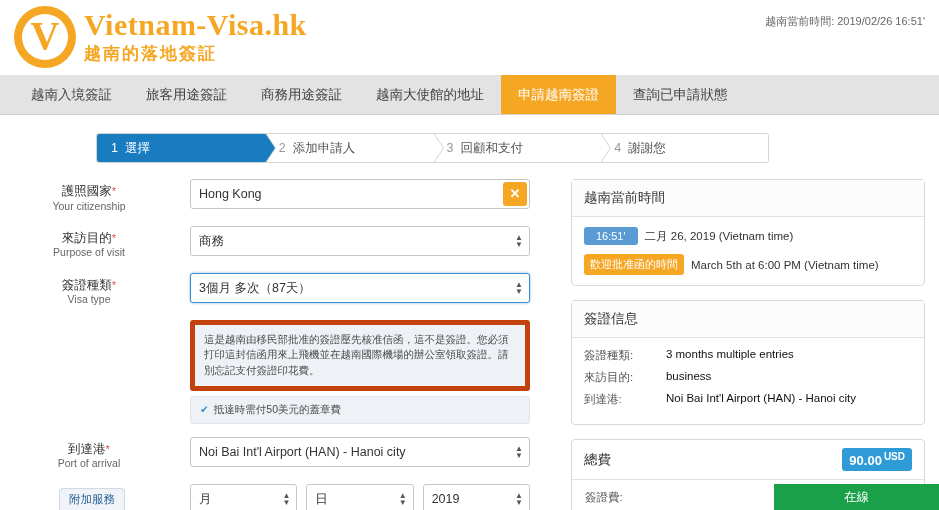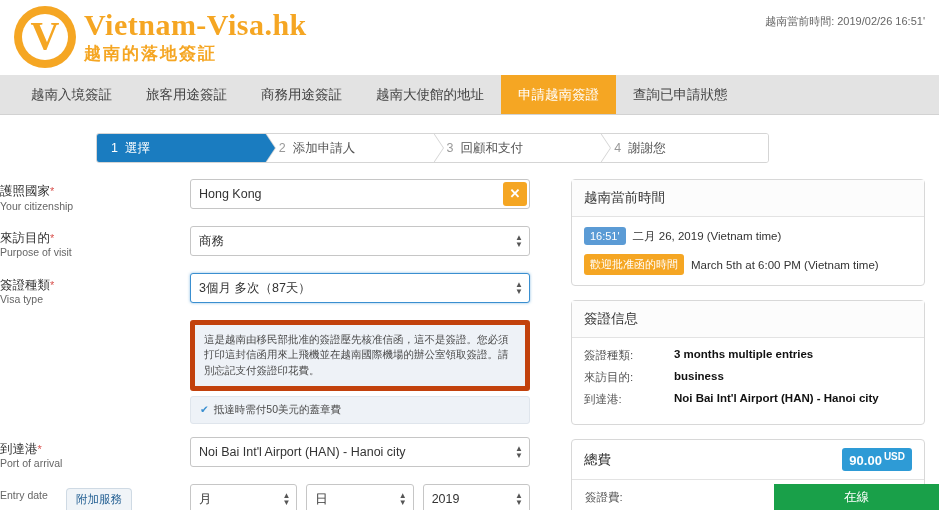--- a/index.html
+++ b/index.html
@@ -142,21 +142,21 @@
   .form-col { width: 560px; }
   .side-col { width: 370px; padding-left: 14px; }
 
   .row {
     display: flex;
     align-items: flex-start;
     margin-bottom: 13px;
   }
   .row .label {
     width: 190px;
-    text-align: left;
+    text-align: center;
     padding-right: 12px;
     padding-top: 5px;
     line-height: 1.25;
   }
   .label .l1 { font-size: 12.5px; color: #333; }
   .label .l1 .req { color: #d9534f; font-size: 11px; }
   .label .l2 { font-size: 10.5px; color: #666; }
 
   .field { position: relative; width: 340px; }
 
@@ -246,40 +246,40 @@
     border-bottom: 1px solid #e3e3e3;
     background: #fcfcfc;
   }
   .panel-body { padding: 10px 12px; }
 
   .time-line { display: flex; align-items: center; margin-bottom: 9px; }
   .time-badge {
     background: #5b9bd5;
     color: #fff;
     font-size: 11px;
-    padding: 3px 6px;
+    padding: 3px 12px;
     border-radius: 3px;
     margin-right: 7px;
   }
   .time-text { font-size: 11.5px; color: #333; }
   .approve-line { display: flex; align-items: center; }
   .approve-badge {
     background: #f5a623;
     color: #fff;
     font-size: 11px;
     padding: 3px 6px;
     border-radius: 3px;
     margin-right: 7px;
     white-space: nowrap;
   }
   .approve-text { font-size: 11.5px; color: #333; }
 
   .kv { display: flex; margin-bottom: 7px; font-size: 11.5px; }
   .kv .k { width: 82px; color: #555; }
-  .kv .v { color: #111; font-weight: bold; flex: 1; margin-left: 8px; }
+  .kv .v { color: #111; font-weight: normal; flex: 1; }
 
   .total-head {
     display: flex; align-items: center; justify-content: space-between;
     padding: 8px 12px;
     border-bottom: 1px solid #e3e3e3;
   }
   .total-title { font-size: 13.5px; color: #333; }
   .price-badge {
     background: #2e9bd6;
     color: #fff;
@@ -289,21 +289,21 @@
     font-weight: bold;
   }
   .price-badge .cur { font-size: 10px; vertical-align: super; margin-left: 2px; }
   .total-row { display: flex; justify-content: space-between; font-size: 11.5px; padding: 0 1px; }
   .total-row .k { color: #555; }
   .total-row .v { color: #111; font-weight: bold; }
 
   
   .addon-tab {
     position: absolute;
-    left: 66px; bottom: 0;
+    left: 59px; bottom: 0;
     width: 66px; height: 22px;
     background: #f0f4f8;
     border: 1px solid #cfdae4;
     border-bottom: none;
     border-radius: 4px 4px 0 0;
     font-size: 11.5px;
     color: #2a6496;
     display: flex; align-items: center; justify-content: center;
   }
   .chat-btn {

